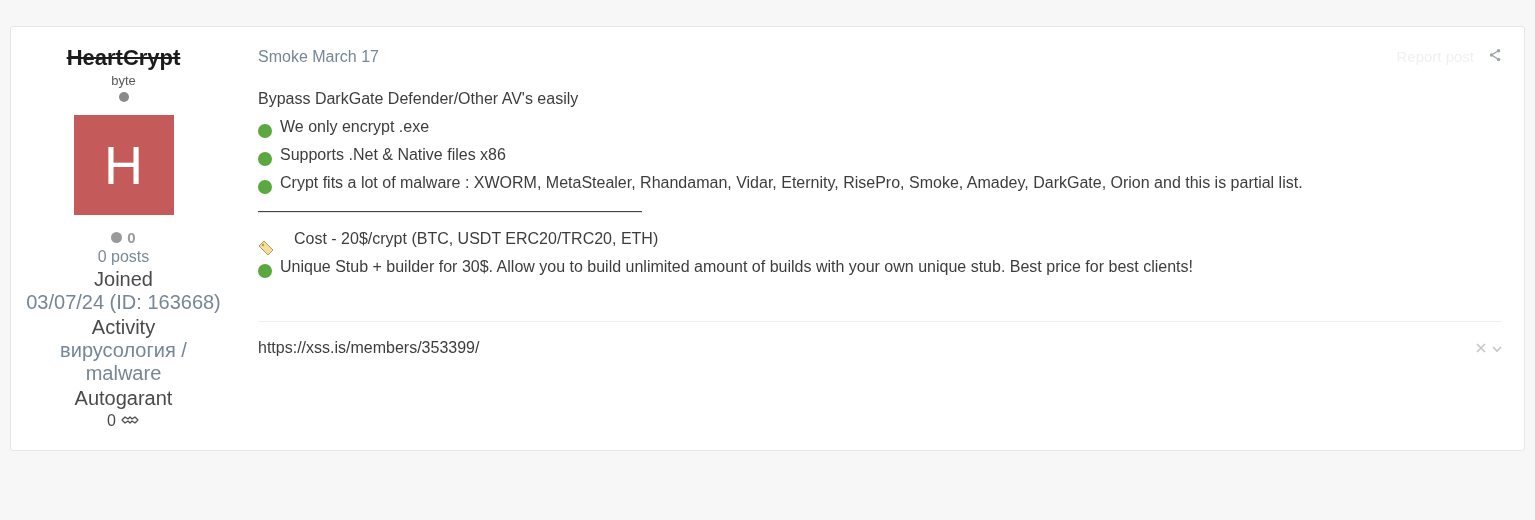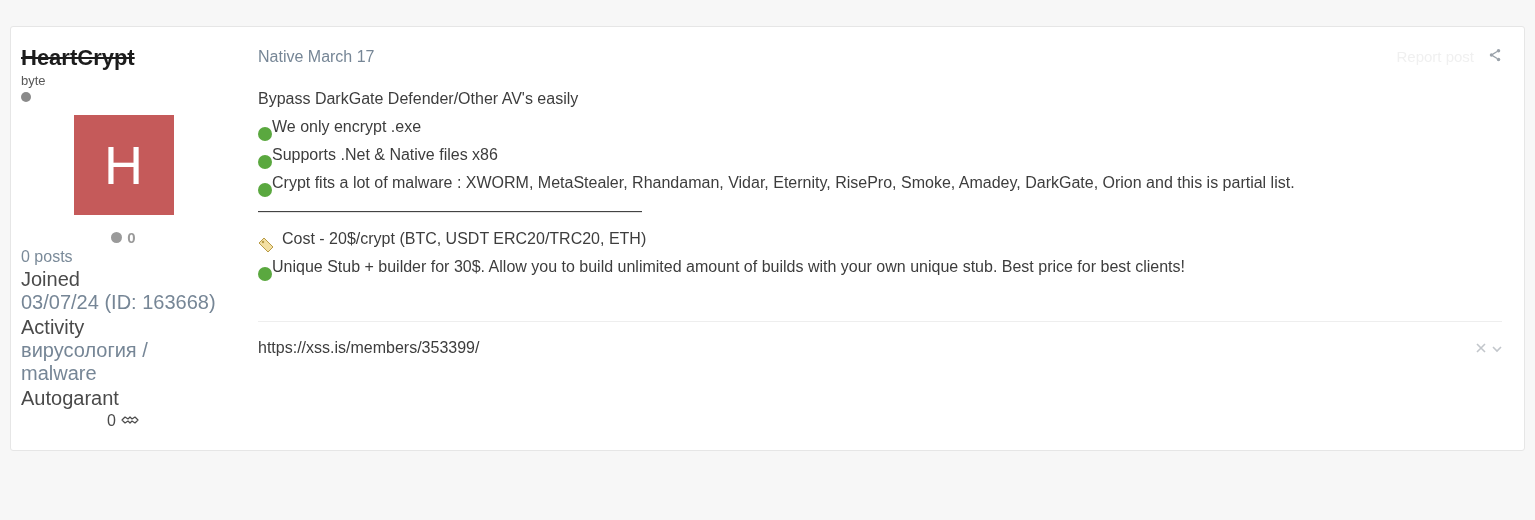--- a/index.html
+++ b/index.html
@@ -15,21 +15,21 @@
     border: 1px solid #e6e6e6;
     border-radius: 3px;
     display: flex;
     margin-top: 16px;
   }
   
   .author-col {
     width: 225px;
     flex: 0 0 225px;
     padding: 18px 10px 20px;
-    text-align: left;
+    text-align: center;
     color: #606060;
   }
   .author-name {
     font-size: 22px;
     font-weight: 700;
     color: #1c1c1c;
     text-decoration: line-through;
     margin-bottom: 2px;
   }
   .author-rank {
@@ -136,41 +136,41 @@
     color: #f0f0f0;
     font-size: 15px;
   }
   .share-ic {
     color: #9aa2aa;
     font-size: 16px;
   }
   .post-body p { margin: 0; }
   .bullet-line {
     display: flex;
-    align-items: flex-end;
-    gap: 0;
+    align-items: center;
+    gap: 8px;
   }
   .bullet-line .txt { flex: 1; }
   .green-dot {
     width: 14px; height: 14px;
     background: #5aa83f;
     border-radius: 50%;
     display: inline-block;
     margin-top: 7px;
     flex-shrink: 0;
   }
   .sep {
     letter-spacing: 0;
     color: #3d3d3d;
     margin: 2px 0;
   }
   .cost-line {
     display: flex;
-    align-items: center;
-    gap: 8px;
+    align-items: flex-end;
+    gap: 20px;
   }
   .coin-ic {
     width: 16px; height: 16px;
     margin-top: 6px;
     flex-shrink: 0;
   }
   .sig-sep {
     border: none;
     border-top: 1px solid #eee;
     margin: 40px 0 12px;
@@ -218,21 +218,21 @@
         <svg width="20" height="14" viewBox="0 0 20 14">
           <path d="M2 7 L5 4 L8 6 L10 4 L12 6 L15 4 L18 7 L15 10 L12 8 L10 10 L8 8 L5 10 Z" fill="none" stroke="#4a4a4a" stroke-width="1.2" stroke-linejoin="round"></path>
         </svg>
       </span>
     </div>
   </aside>
 
   <div class="content-col">
     <div class="top-row">
       <a class="posted">
-        <span class="pfx">Native </span><span class="dt">March 17</span>
+        <span class="pfx">Smoke </span><span class="dt">March 17</span>
       </a>
       <div class="top-actions">
         <a class="report-link">Report post</a>
         <span class="share-ic">
           <svg width="14" height="14" viewBox="0 0 16 16" fill="#9aa2aa">
             <circle cx="12" cy="3" r="2"></circle>
               <circle cx="4" cy="8" r="2"></circle>
               <circle cx="12" cy="13" r="2"></circle>
             <path d="M10.5 4 L5.5 7 M5.5 9 L10.5 12" stroke="#9aa2aa" stroke-width="1.4"></path>
           </svg>

